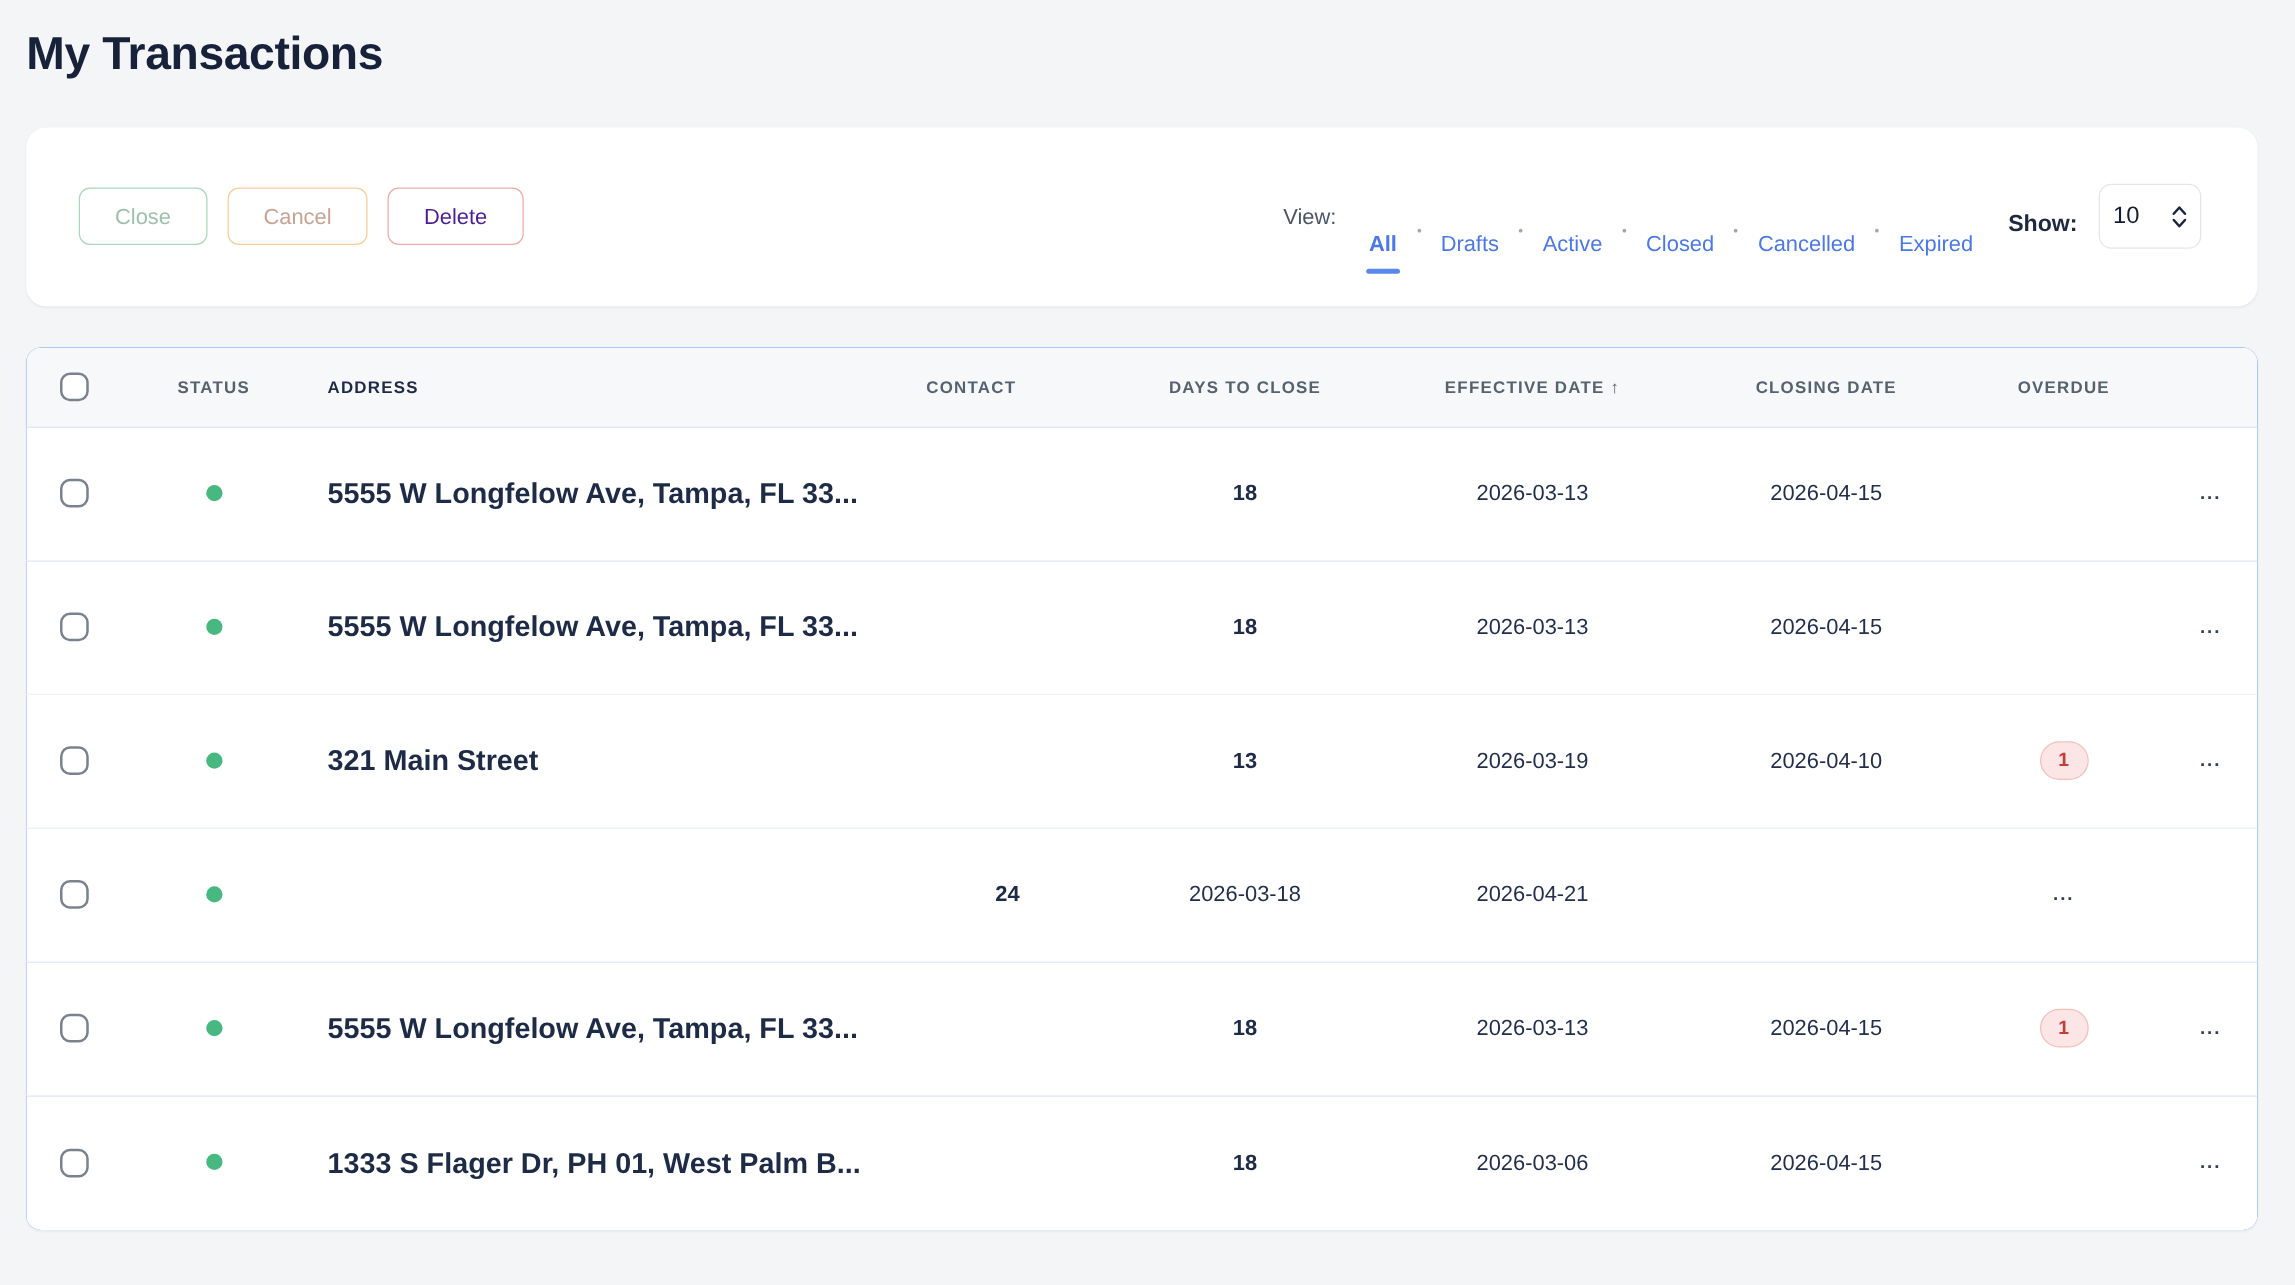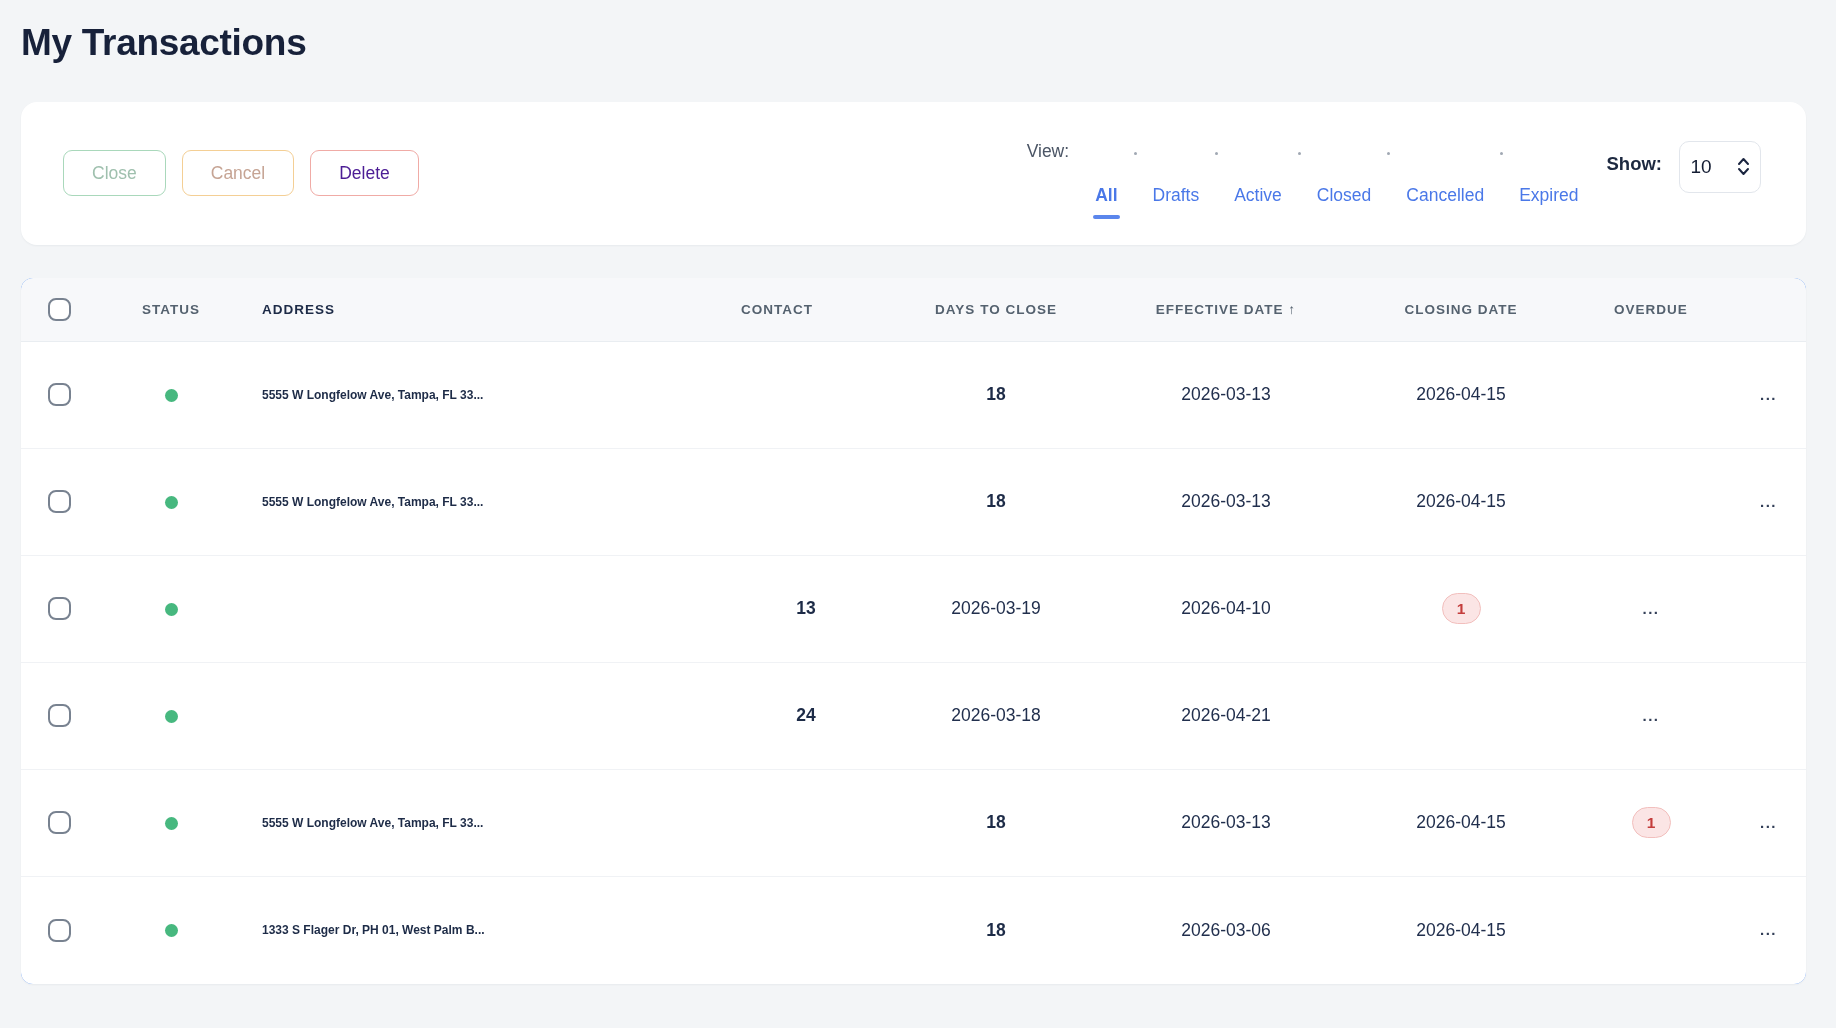--- a/index.html
+++ b/index.html
@@ -26,21 +26,21 @@
   .action-buttons { display:flex; gap:16px; }
   .btn {
     height:46px; padding:0 28px; border-radius:9px;
     background:#fff; font-size:17.5px; font-weight:500;
     font-family:"Liberation Sans", sans-serif; cursor:pointer;
   }
   .btn-close  { border:1.5px solid #a9d8bb; color:#9fc0ae; }
   .btn-cancel { border:1.5px solid #f4cf95; color:#c6a494; }
   .btn-delete { border:1.5px solid #f0aba6; color:#4c1d95; }
 
-  .filter-group { display:flex; align-items:flex-start; }
+  .filter-group { display:flex; align-items:center; }
   .view-label { color:#4b5565; font-size:17.5px; margin-right:26px; }
   .view-link {
     color:#4a78e8; font-size:17.5px; font-weight:500;
     position:relative; cursor:pointer; white-space:nowrap;margin-top:44px;
   }
   .view-link.active { font-weight:bold; }
   .view-link.active::after {
     content:""; position:absolute; left:-2px; right:-2px; bottom:-13px;
     height:3.5px; border-radius:2px; background:#5b86ec;
   }
@@ -79,21 +79,21 @@
     display:block; width:23px; height:23px;
     border:2px solid #788290; border-radius:8px; background:#fff; cursor:pointer;
   }
   .c-center { text-align:center; }
   .c-left-contact { padding-left:20px; }
   .status-dot {
     display:inline-block; width:13px; height:13px; border-radius:50%;
     background:#47b87f; vertical-align:middle;
   }
   .cell-address {
-    padding-left:36px; font-size:12px; font-weight:bold; color:#1d2b47;
+    padding-left:36px; font-size:23px; font-weight:bold; color:#1d2b47;
     white-space:nowrap; overflow:hidden; cursor:pointer;
   }
   .cell-days { font-size:17.5px; font-weight:bold; color:#1d2b47; }
   .cell-date { font-size:17.5px; font-weight:500; color:#212f4d; }
   .cell-contact { font-size:17px; color:#212f4d; }
   .overdue-badge {
     display:inline-flex; align-items:center; justify-content:center;
     min-width:39px; height:31px; padding:0 8px; border-radius:16px;
     background:#fbe5e5; border:1.5px solid #f2bfbd;
     color:#c43d3c; font-size:15.5px; font-weight:bold;
@@ -195,20 +195,21 @@
     </div>
   </div>
 
   <div class="trow tr">
     <div class="cell-check">
       <span class="checkbox" role="checkbox" aria-checked="false"></span>
     </div>
     <div class="c-center">
       <span class="status-dot"></span>
     </div>
+    <div class="cell-address">321 Main Street</div>
     <div class="cell-contact c-left-contact"></div>
     <div class="cell-days c-center">13</div>
     <div class="cell-date c-center">2026-03-19</div>
     <div class="cell-date c-center">2026-04-10</div>
     <div class="c-center">
       <span class="overdue-badge">1</span>
     </div>
     <div class="c-center">
       <span class="row-menu">...</span>
     </div>

